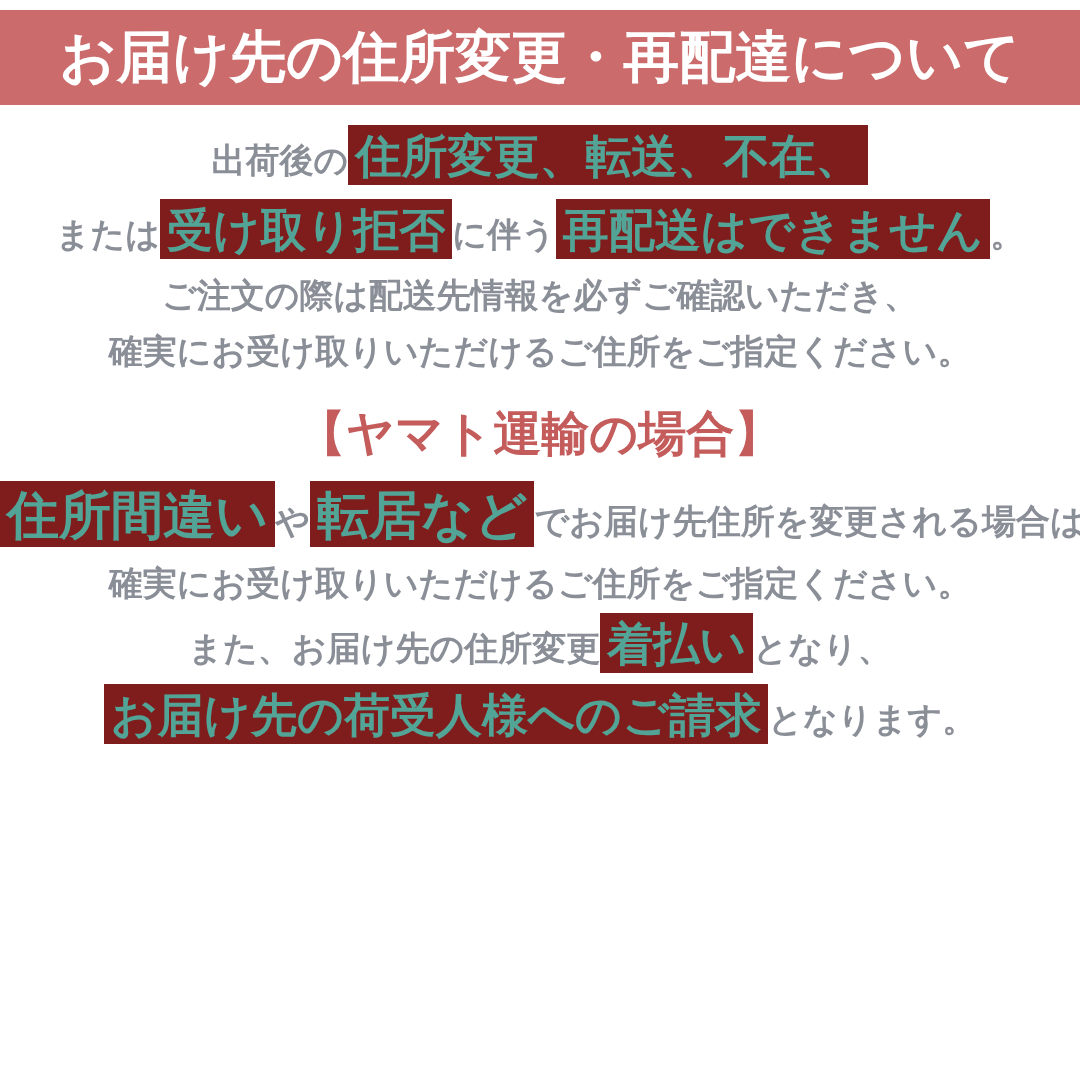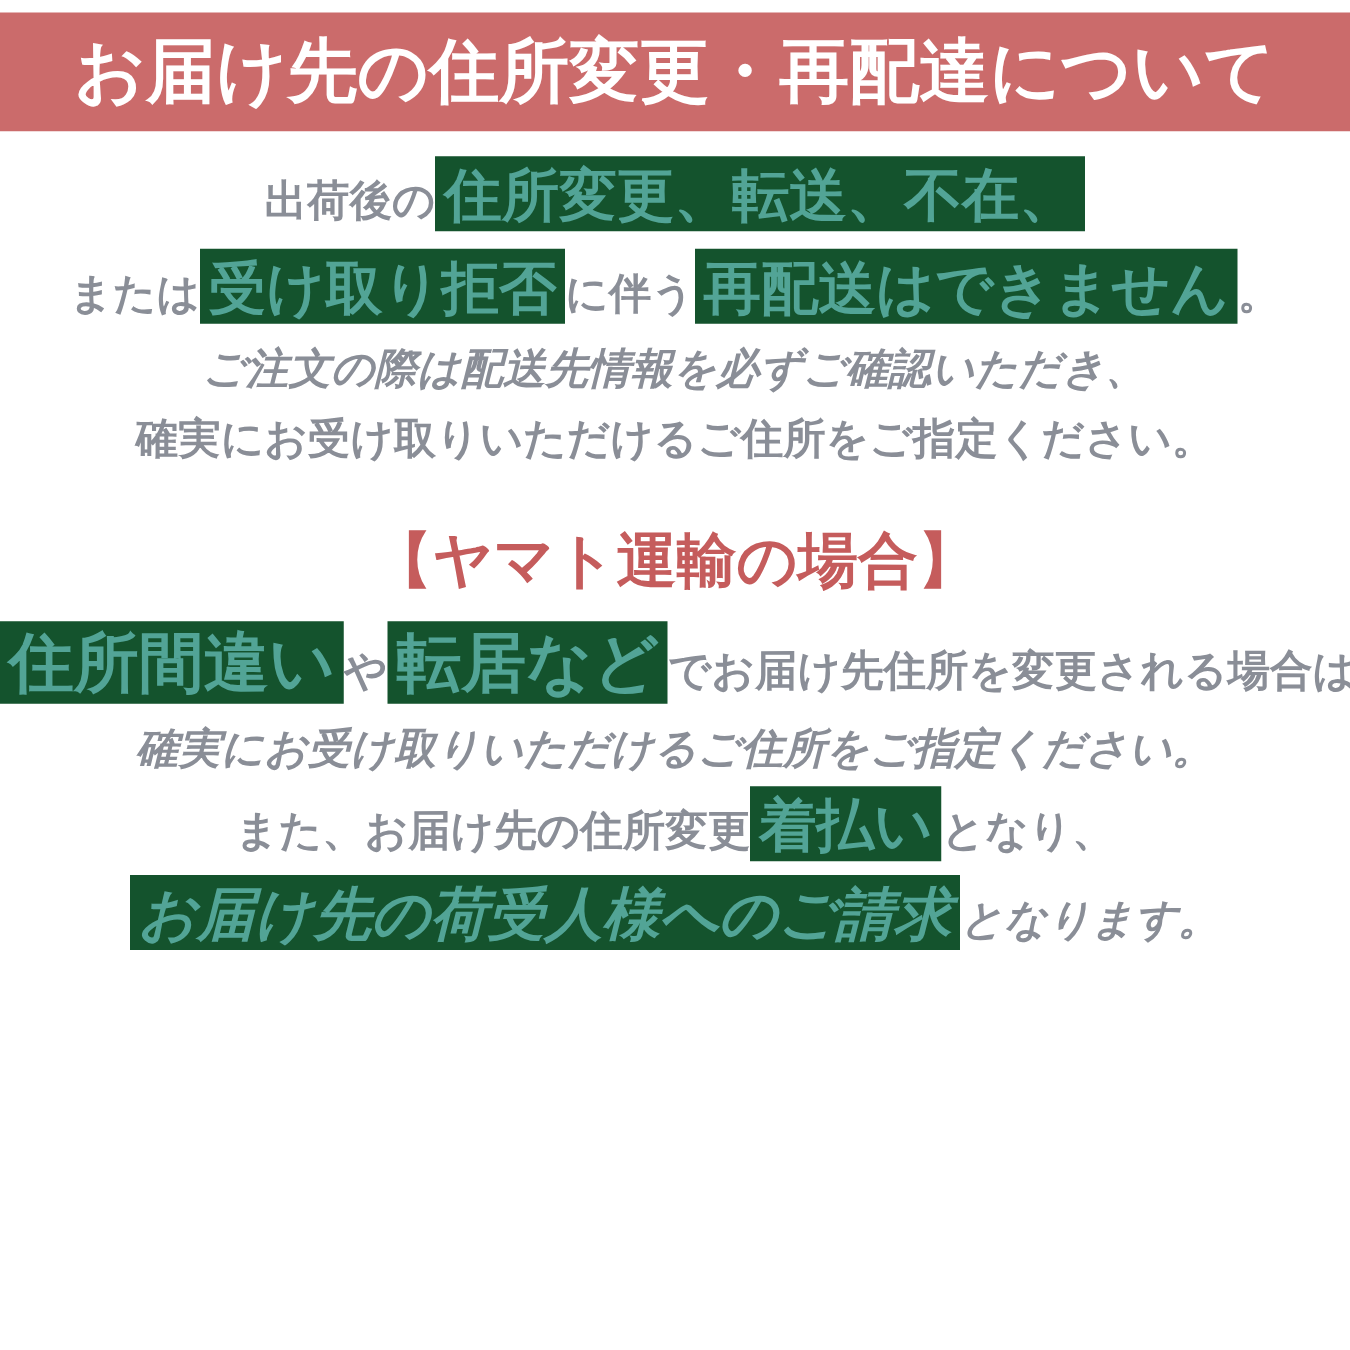--- a/index.html
+++ b/index.html
@@ -42,42 +42,42 @@
     text-align: center;
     line-height: 1.12;
     white-space: nowrap;
   }
   .g {
     color: #8a8e97;
     font-weight: 600;
     font-size: 34px;
   }
   .hl {
-    background: #14532d;
+    background: #7f1d1d;
     color: #52a496;
     font-weight: 700;
     padding: 5px 7px 3px 7px;
   }
   .s46 { font-size: 46px; }
   .s52 { font-size: 52px; }
   .red-note {
     color: #c5534f;
     font-size: 36px;
     font-weight: 700;
     text-align: center;
     white-space: nowrap;
   }
   .mt16 { margin-top: 16px; }
   .mt18 { margin-top: 18px; text-align: center; }
-  .mt20 { margin-top: 20px; font-style: italic; }
+  .mt20 { margin-top: 20px; }
   .mt22 { margin-top: 22px; }
   .mt24 { margin-top: 24px; }
   .mt26 { margin-top: 26px; }
   .mt28 { margin-top: 28px; }
-  .mt42 { margin-top: 54px; }
+  .mt42 { margin-top: 38px; }
 </style>
 </head>
 <body>
 
 <div class="page">
 
   <header class="banner">
     <h1 class="banner-title">お届け先の住所変更・再配達について</h1>
   </header>
 

